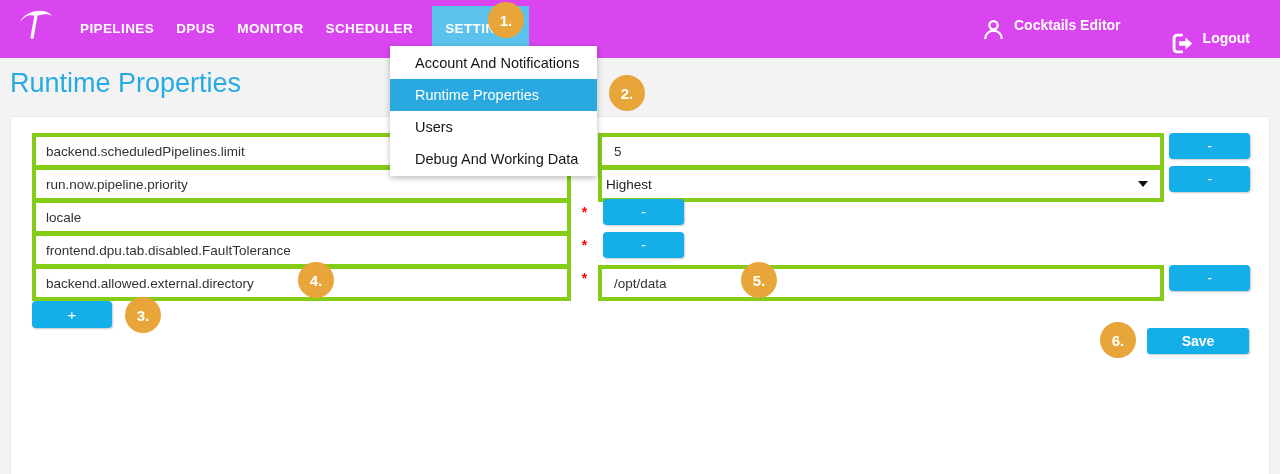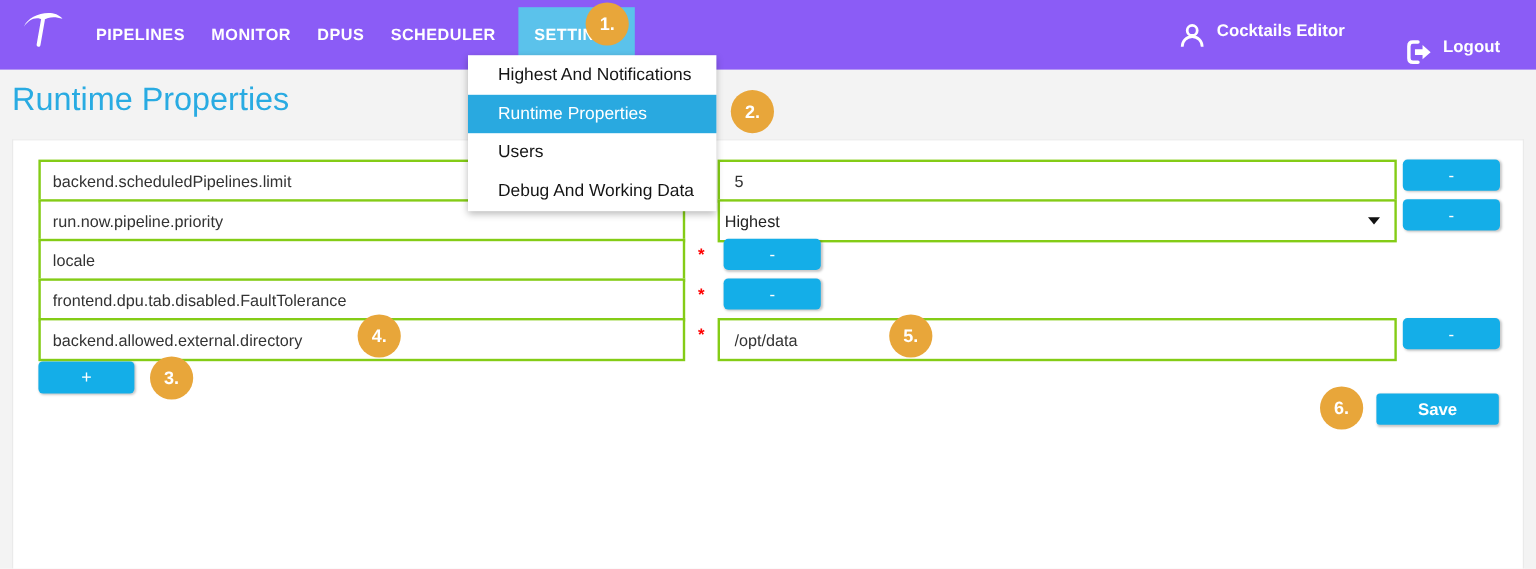--- a/index.html
+++ b/index.html
@@ -6,21 +6,21 @@
   html,body { width:1280px; height:474px; overflow:hidden; }
   body {
     position:relative;
     font-family:"Liberation Sans", sans-serif;
     background:#F3F3F3;
   }
 
   
   .header {
     position:absolute; top:0; left:0; width:1280px; height:58px;
-    background:#8b5cf6; display:flex; align-items:center; z-index:10;
+    background:#d946ef; display:flex; align-items:center; z-index:10;
   }
   .logo { margin-left:16px; width:40px; height:44px; display:flex; align-items:center; justify-content:center; cursor:pointer; }
   .main-nav { display:flex; margin-left:13px; height:46px; align-items:center; }
   .nav-item {
     color:#fff; font-size:13.5px; font-weight:600; letter-spacing:.4px;
     padding:0 11px; height:46px; line-height:46px; cursor:pointer;
     text-decoration:none; white-space:nowrap;
   }
   .nav-item.active { background:#5BC2EB; padding:0 13px; margin-left:8px; }
   .header-right { margin-left:auto; margin-right:30px; display:flex; align-items:center; }
@@ -46,21 +46,21 @@
     position:absolute; top:68px; left:10px;
     font-size:27px; font-weight:500; color:#29ABE2; z-index:2;
   }
   .panel {
     position:absolute; top:116px; left:10px; right:10px; bottom:0;
     background:#fff; border:1px solid #EAEAEA; border-bottom:none; z-index:1;
   }
   .rows { padding-top:16px; }
   .prop-row { display:flex; height:26px; margin:0 0 7px 21px; }
   .prop-row input, .value-select {
-    height:36px; border:2px solid #84cc16; background:#fff;
+    height:36px; border:4px solid #84cc16; background:#fff;
     font-family:"Liberation Sans", sans-serif; font-size:13.5px; color:#333;
   }
   .key-input { width:539px; padding:0 10px; }
   .req { width:27px; display:flex; align-items:center; justify-content:center;
          color:#F00; font-size:14px; font-weight:700; }
   .value-input { width:566px; padding:0 12px; }
   .value-select {
     width:566px; display:flex; align-items:center; justify-content:space-between;
     padding:0 12px 0 4px; cursor:pointer; color:#222;
   }
@@ -90,22 +90,22 @@
   <div class="logo">
     <span>
       <svg width="34" height="40" viewBox="0 0 36 42" fill="#fff">
         <path d="M1 16 C5 5, 27 -1, 35 9 C28 6.5, 22.5 7.5, 18 10 C11.5 6.5, 5.5 9.5, 1 16 Z"></path>
         <rect x="16.4" y="8" width="3.4" height="26" rx="1.7" transform="rotate(10 18 8)"></rect>
       </svg>
     </span>
   </div>
   <nav class="main-nav">
     <a class="nav-item">PIPELINES</a>
+    <a class="nav-item">DPUS</a>
     <a class="nav-item">MONITOR</a>
-    <a class="nav-item">DPUS</a>
     <a class="nav-item">SCHEDULER</a>
     <a class="nav-item active">SETTINGS</a>
   </nav>
   <div class="header-right">
     <div class="user-menu">
       <span class="ic">
         <svg width="25" height="25" viewBox="0 0 24 24" fill="none" stroke="#fff" stroke-width="2.2">
           <circle cx="12" cy="8" r="4"></circle>
           <path d="M4 21 a8 8 0 0 1 16 0"></path>
         </svg>
@@ -118,21 +118,21 @@
           <path d="M15 6 H10 Q6 6 6 10 V22 Q6 26 10 26 H15" fill="none" stroke="#fff" stroke-width="3.4" stroke-linecap="round"></path>
           <path d="M12 13.2 H19.5 V9 L27.5 16 L19.5 23 V18.8 H12 Z" fill="#fff"></path>
         </svg>
       </span>
       <span>Logout</span>
     </div>
   </div>
 </div>
 
 <div class="dropdown">
-  <div class="menu-item">Highest And Notifications</div>
+  <div class="menu-item">Account And Notifications</div>
   <div class="menu-item selected">Runtime Properties</div>
   <div class="menu-item">Users</div>
   <div class="menu-item">Debug And Working Data</div>
 </div>
 
 <h1 class="page-title">Runtime Properties</h1>
 
 <div class="panel">
   <div class="rows" id="rows">
       <div class="prop-row">

